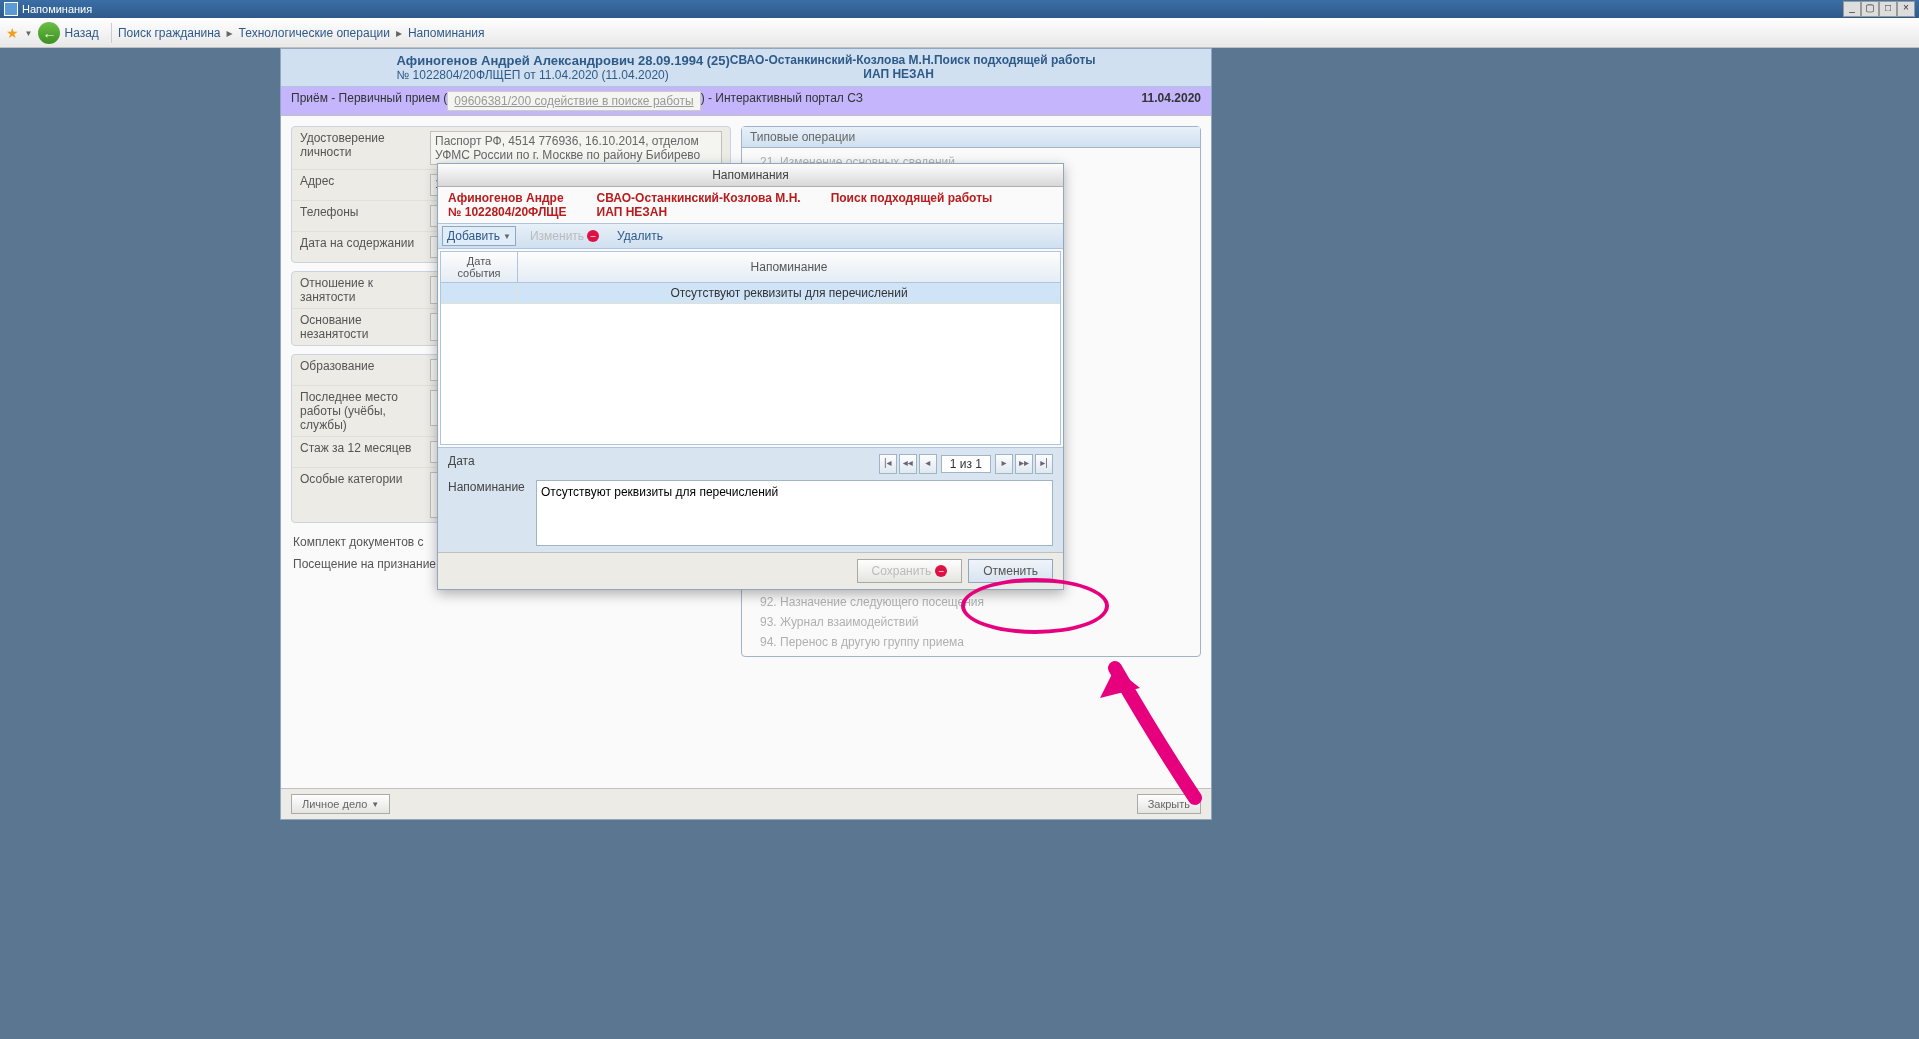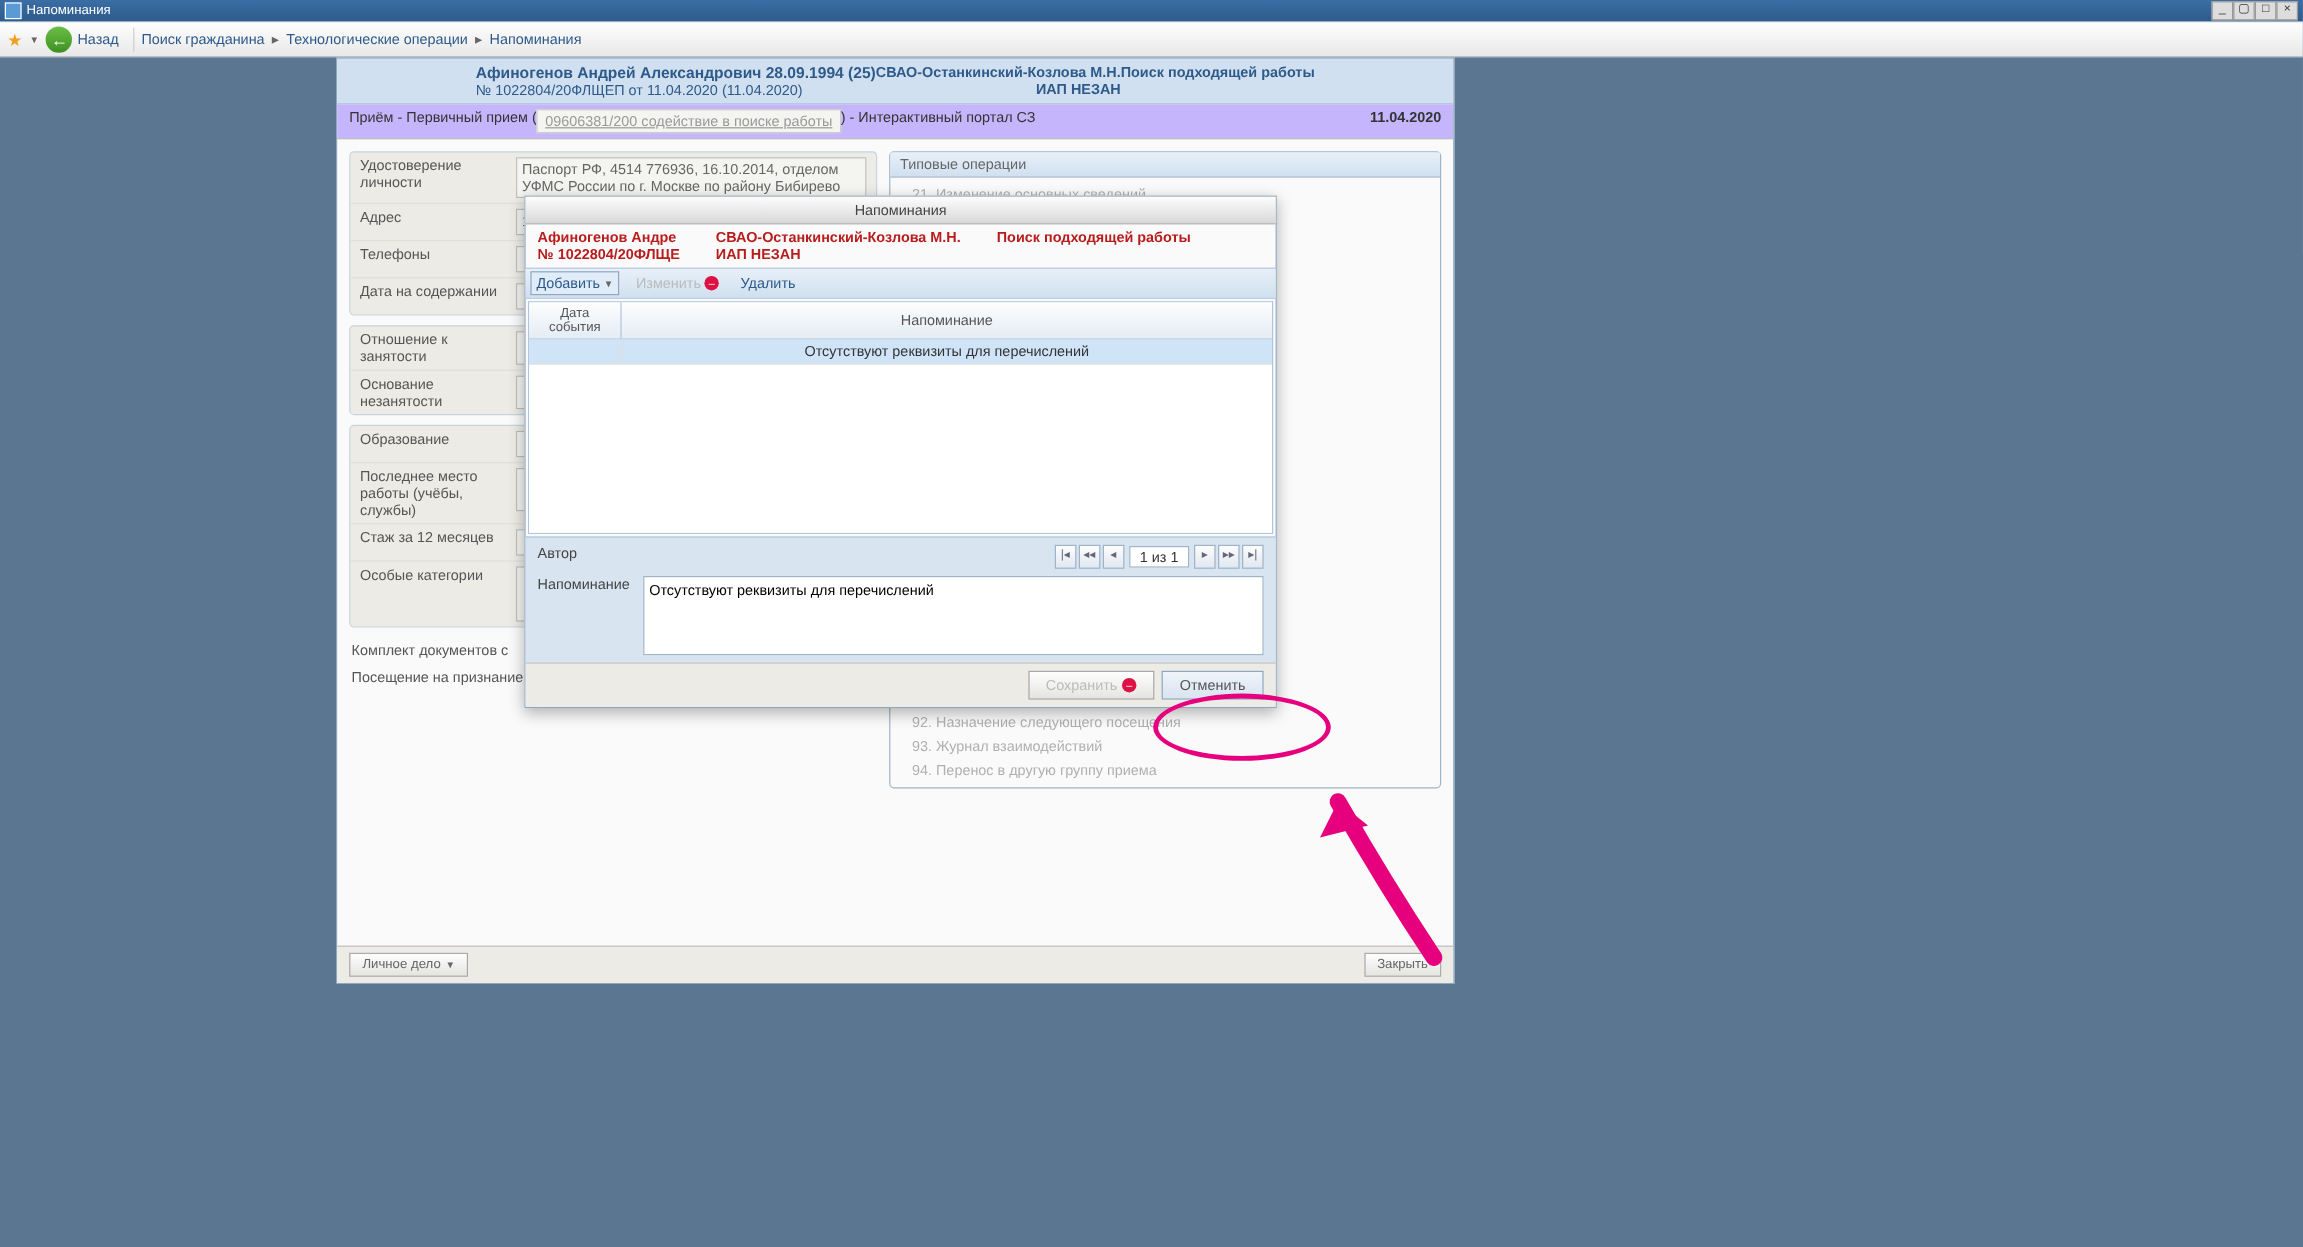--- a/index.html
+++ b/index.html
@@ -243,21 +243,21 @@
           <div class="c2">Напоминание</div>
         </div>
         <div class="grid-row sel">
           <div class="c1"></div>
           <div class="c2">Отсутствуют реквизиты для перечислений</div>
         </div>
         <div class="grid-body"></div>
       </div>
       <div class="modal-form">
         <div class="form-row">
-          <div class="form-label">Автор</div>
+          <div class="form-label">Дата</div>
           <div class="pager">
             <div class="pager-btn">|◂</div>
             <div class="pager-btn">◂◂</div>
             <div class="pager-btn">◂</div>
             <div class="pager-text">1 из 1</div>
             <div class="pager-btn">▸</div>
             <div class="pager-btn">▸▸</div>
             <div class="pager-btn">▸|</div>
           </div>
         </div>

